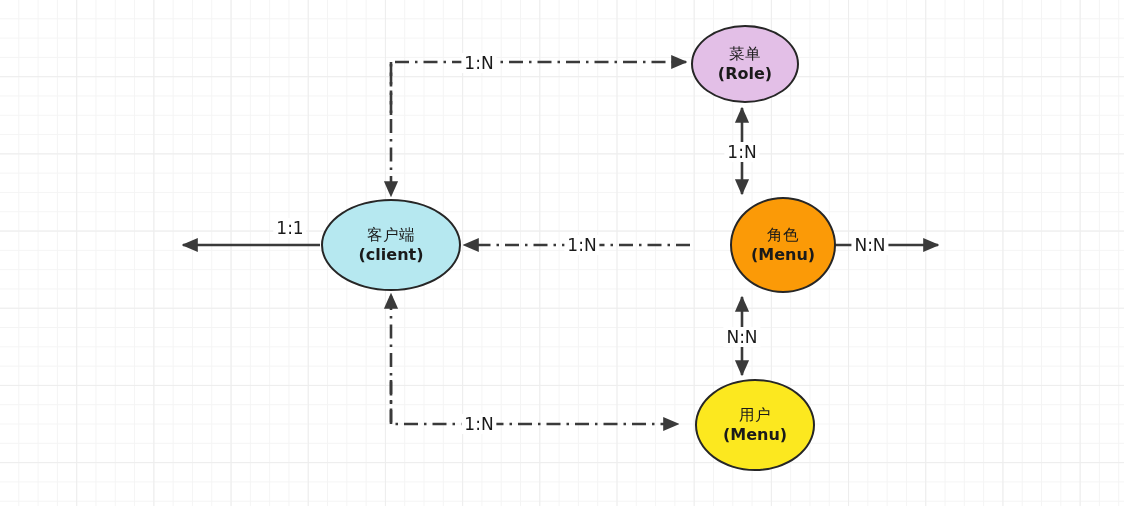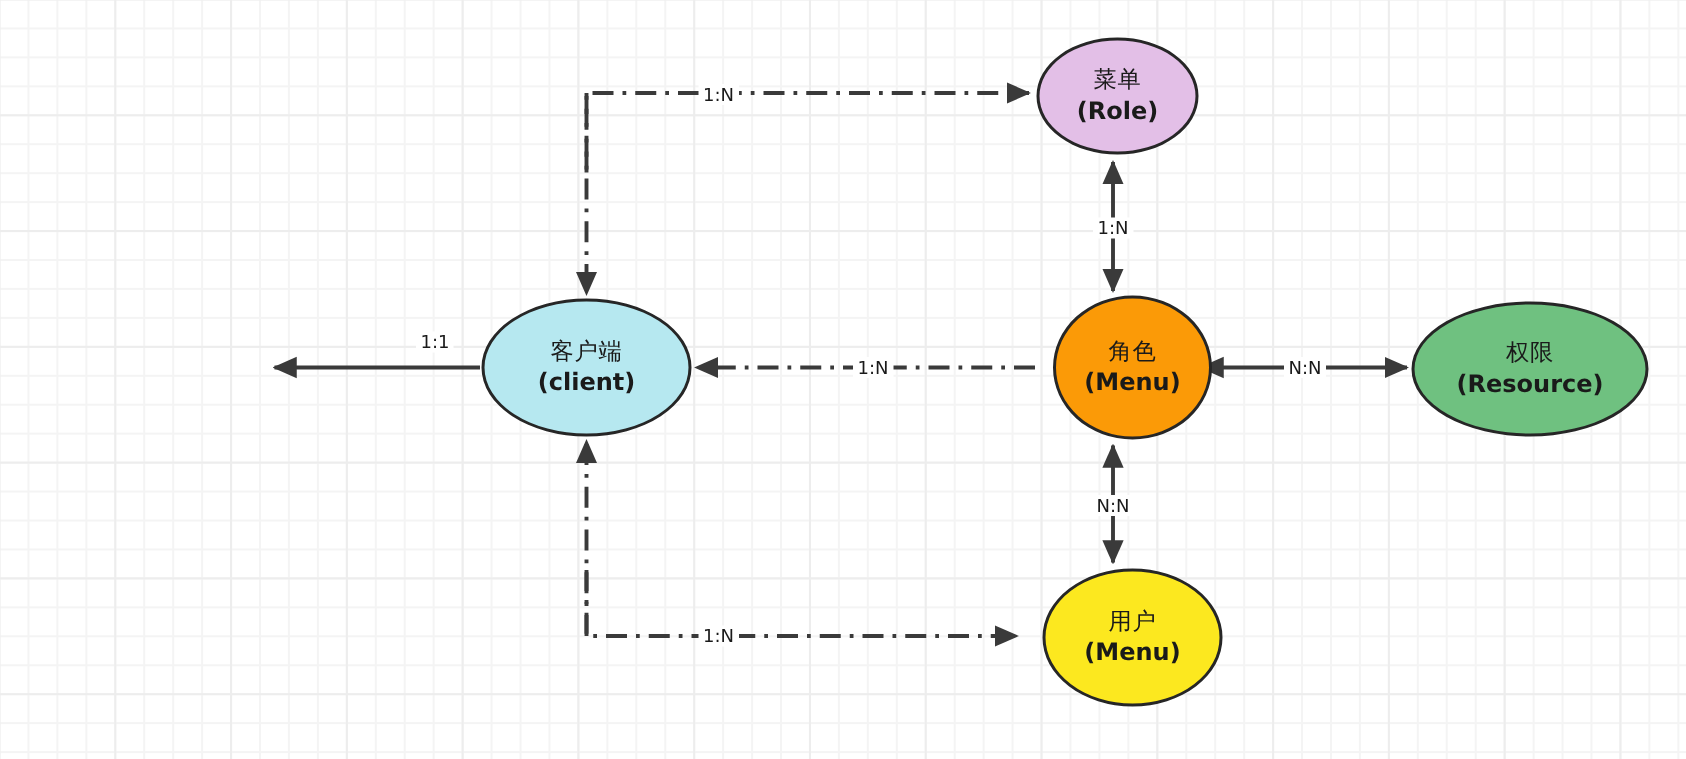--- a/index.html
+++ b/index.html
@@ -52,32 +52,32 @@
     letter-spacing: 0.5px;
   }
   .node .en {
     font-size: 16px;
     font-weight: bold;
     font-family: "DejaVu Sans", sans-serif;
   }
   .node-sys    { left: 28px;  top: 203px; width: 152px; height: 86px; background: #17f2f2; }
   .node-client { left: 321px; top: 199px; width: 140px; height: 92px; background: #b6e8f0; justify-content: center; }
   .node-menu   { left: 691px; top: 25px;  width: 108px; height: 78px; background: #e3bfe7; }
-  .node-role   { left: 702px; top: 197px; width: 106px; height: 96px; background: #fb9a07; text-align: right; }
+  .node-role   { left: 730px; top: 197px; width: 106px; height: 96px; background: #fb9a07; text-align: right; }
   .node-user   { left: 695px; top: 379px; width: 120px; height: 92px; background: #fce81f; }
   .node-res    { left: 941px; top: 201px; width: 158px; height: 90px; background: #6fc180; }
 
   .node-sys .cn { font-size: 15.5px; }
 
   .edge-label {
     position: absolute;
     transform: translate(-50%, -50%);
     background: #ffffff;
     padding: 0 3px;
-    font-size: 12px;
+    font-size: 17px;
     color: #1a1a1a;
     font-family: "DejaVu Sans", sans-serif;
     white-space: nowrap;
   }
 </style>
 </head>
 <body>
 
 <div id="canvas">
 
@@ -122,24 +122,20 @@
   <div class="node node-role">
     <span class="cn">角色</span>
     <span class="en">(Menu)</span>
   </div>
 
   <div class="node node-user">
     <span class="cn">用户</span>
     <span class="en">(Menu)</span>
   </div>
 
-  <div class="node node-res">
-    <span class="cn">权限</span>
-    <span class="en">(Resource)</span>
-  </div>
 
   <div class="edge-label" style="left:254px; top:228px;margin-left:36px;">1:1</div>
 
   <div class="edge-label" style="left:479px; top:63px;">1:N</div>
 
   <div class="edge-label" style="left:479px; top:424px;">1:N</div>
 
   <div class="edge-label" style="left:582px; top:245px;">1:N</div>
 
   <div class="edge-label" style="left:742px; top:152px;">1:N</div>

